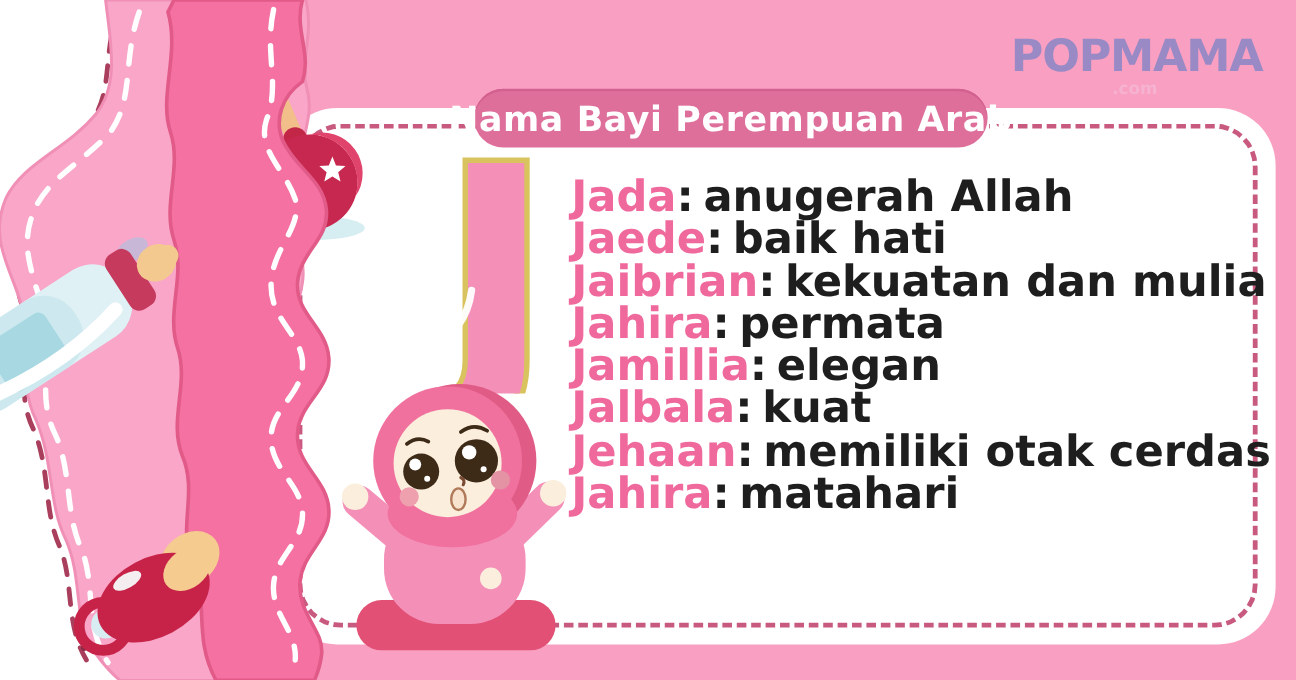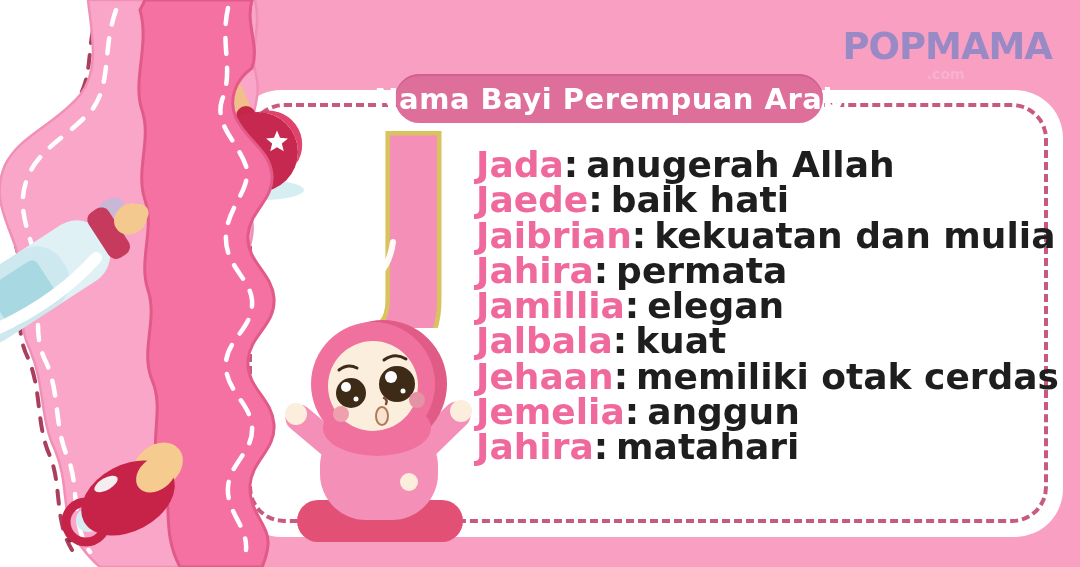--- a/index.html
+++ b/index.html
@@ -170,17 +170,16 @@
   </svg>
 
   <div class="names">
       <div class="name-row"><span class="nm">Jada</span><span class="colon">:</span><span class="mean">anugerah Allah</span></div>
       <div class="name-row"><span class="nm">Jaede</span><span class="colon">:</span><span class="mean">baik hati</span></div>
       <div class="name-row"><span class="nm">Jaibrian</span><span class="colon">:</span><span class="mean">kekuatan dan mulia</span></div>
       <div class="name-row"><span class="nm">Jahira</span><span class="colon">:</span><span class="mean">permata</span></div>
       <div class="name-row"><span class="nm">Jamillia</span><span class="colon">:</span><span class="mean">elegan</span></div>
       <div class="name-row"><span class="nm">Jalbala</span><span class="colon">:</span><span class="mean">kuat</span></div>
       <div class="name-row"><span class="nm">Jehaan</span><span class="colon">:</span><span class="mean">memiliki otak cerdas</span></div>
-      <div class="name-row"><span class="nm">Jemelia</span><span class="colon">:</span><span class="mean">anggun</span></div>
       <div class="name-row"><span class="nm">Jahira</span><span class="colon">:</span><span class="mean">matahari</span></div>
     </div>
 
 </div>
 
 </body></html>

